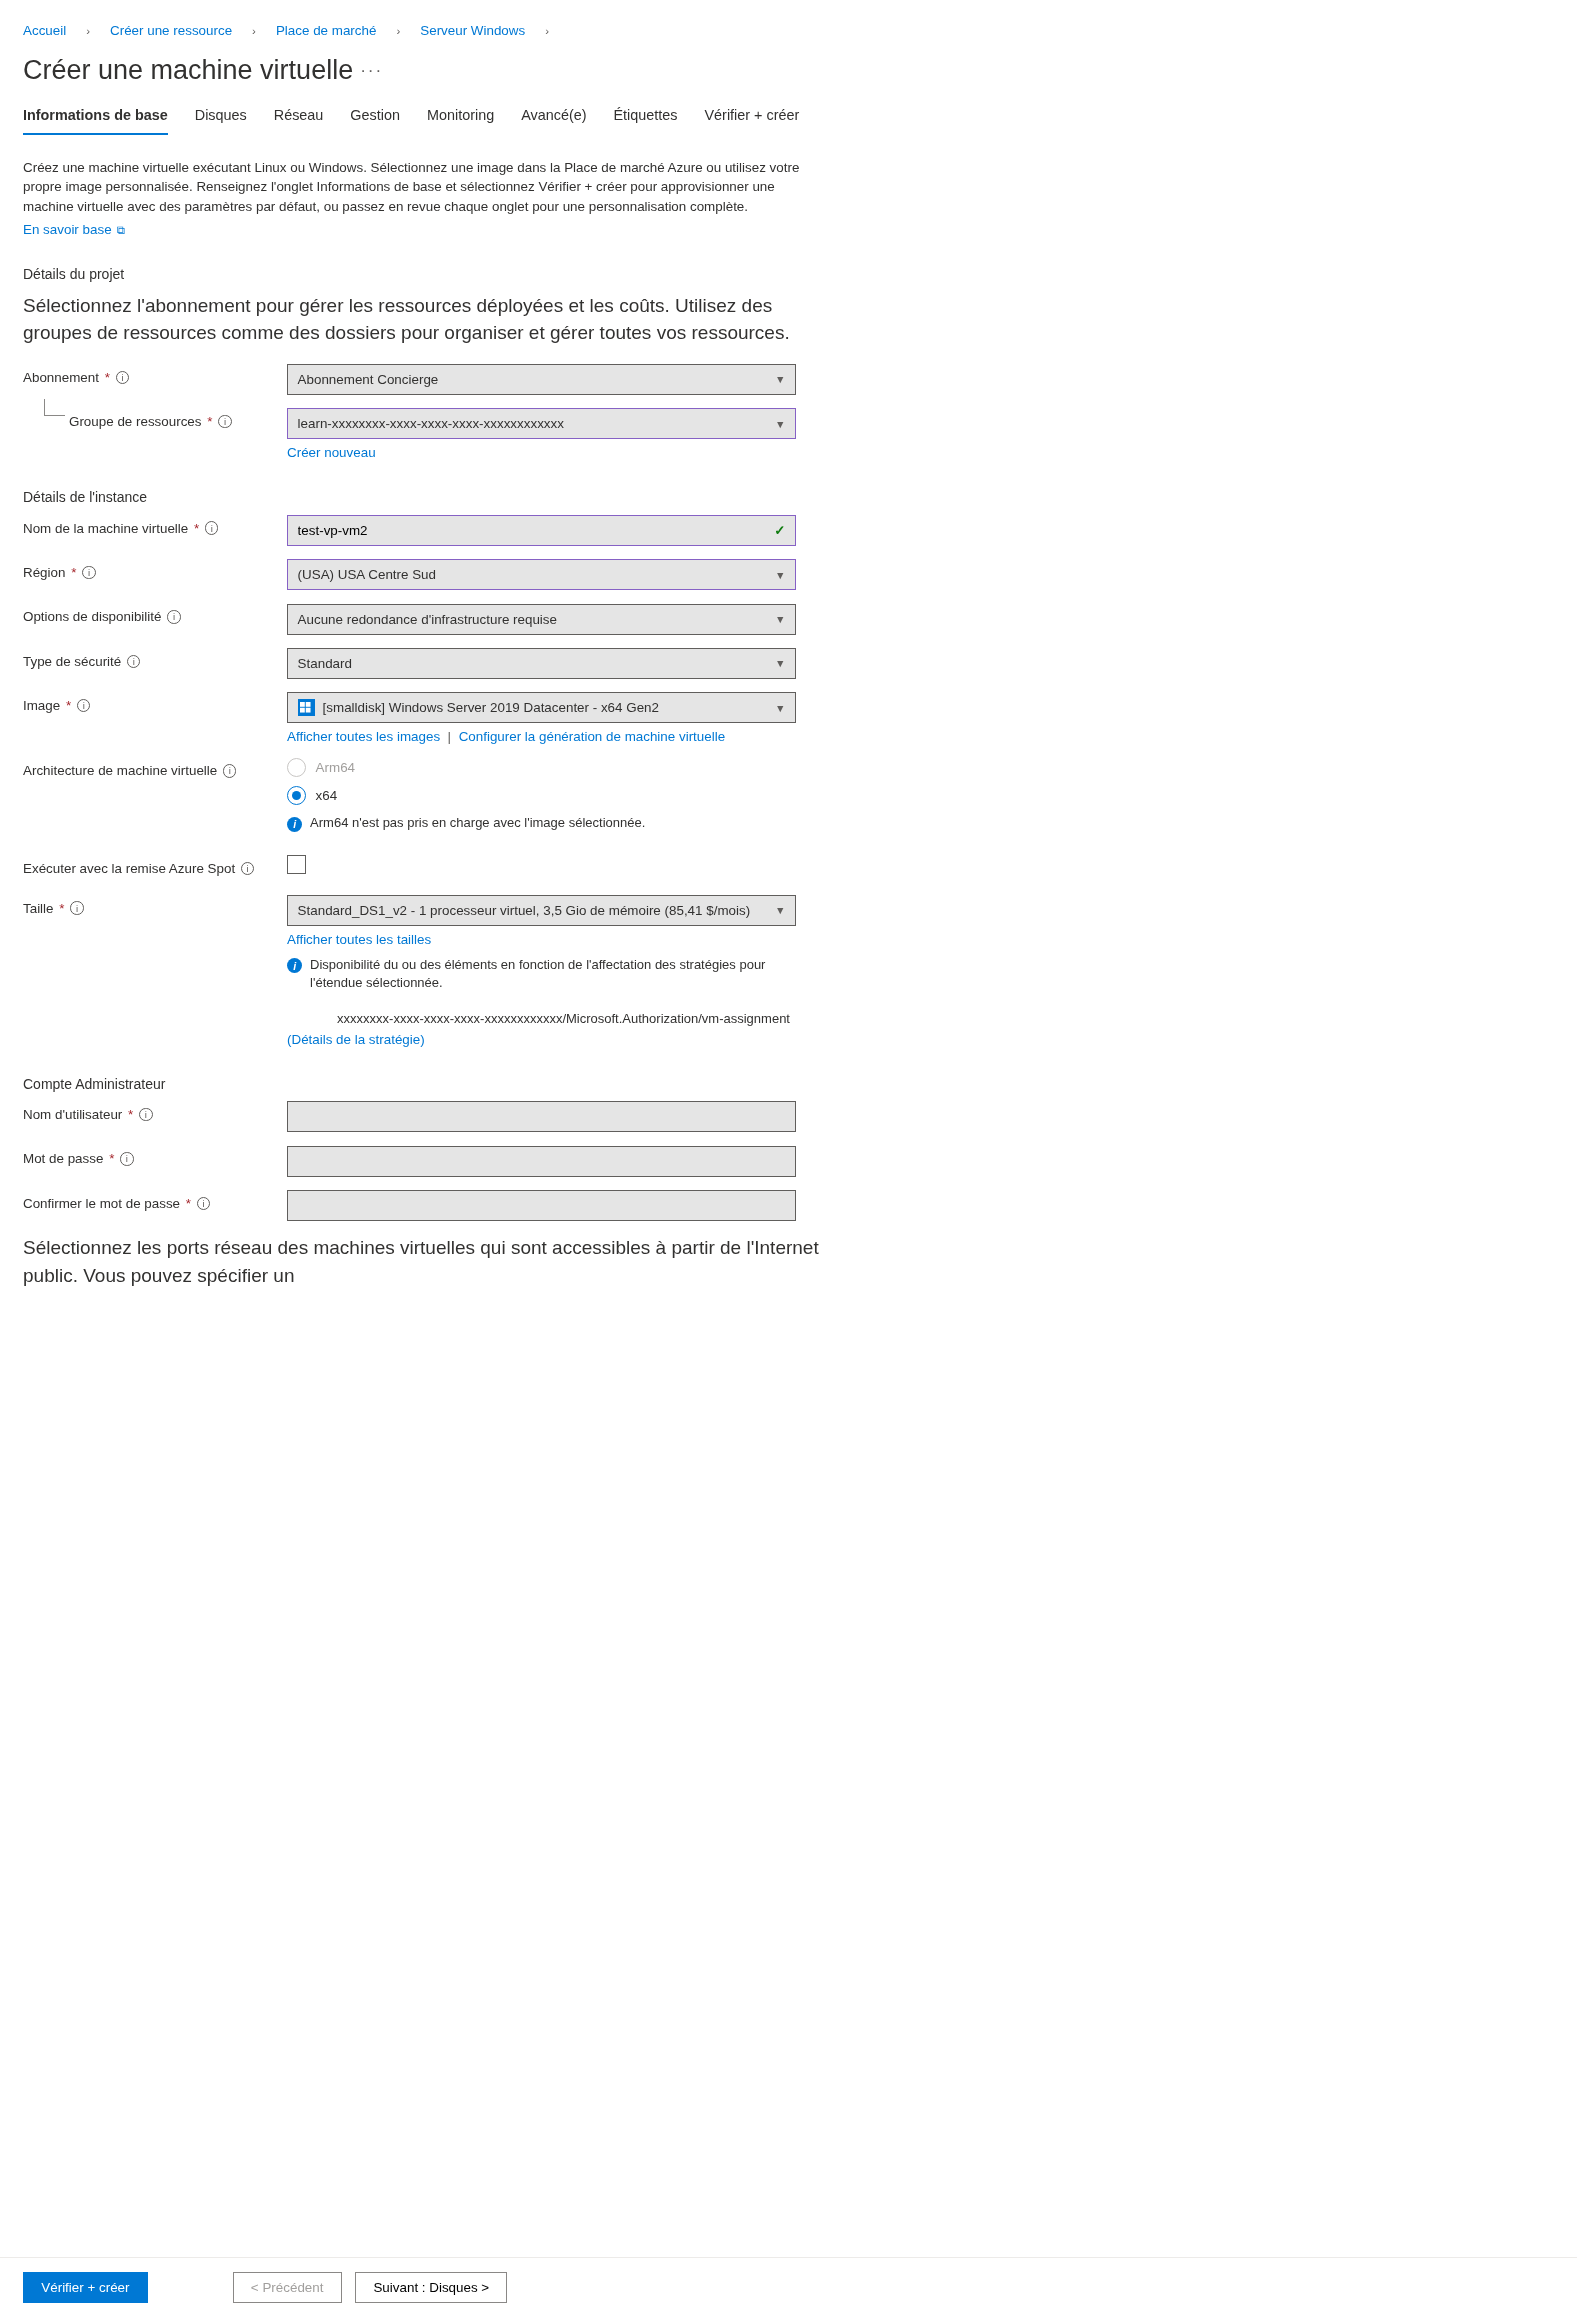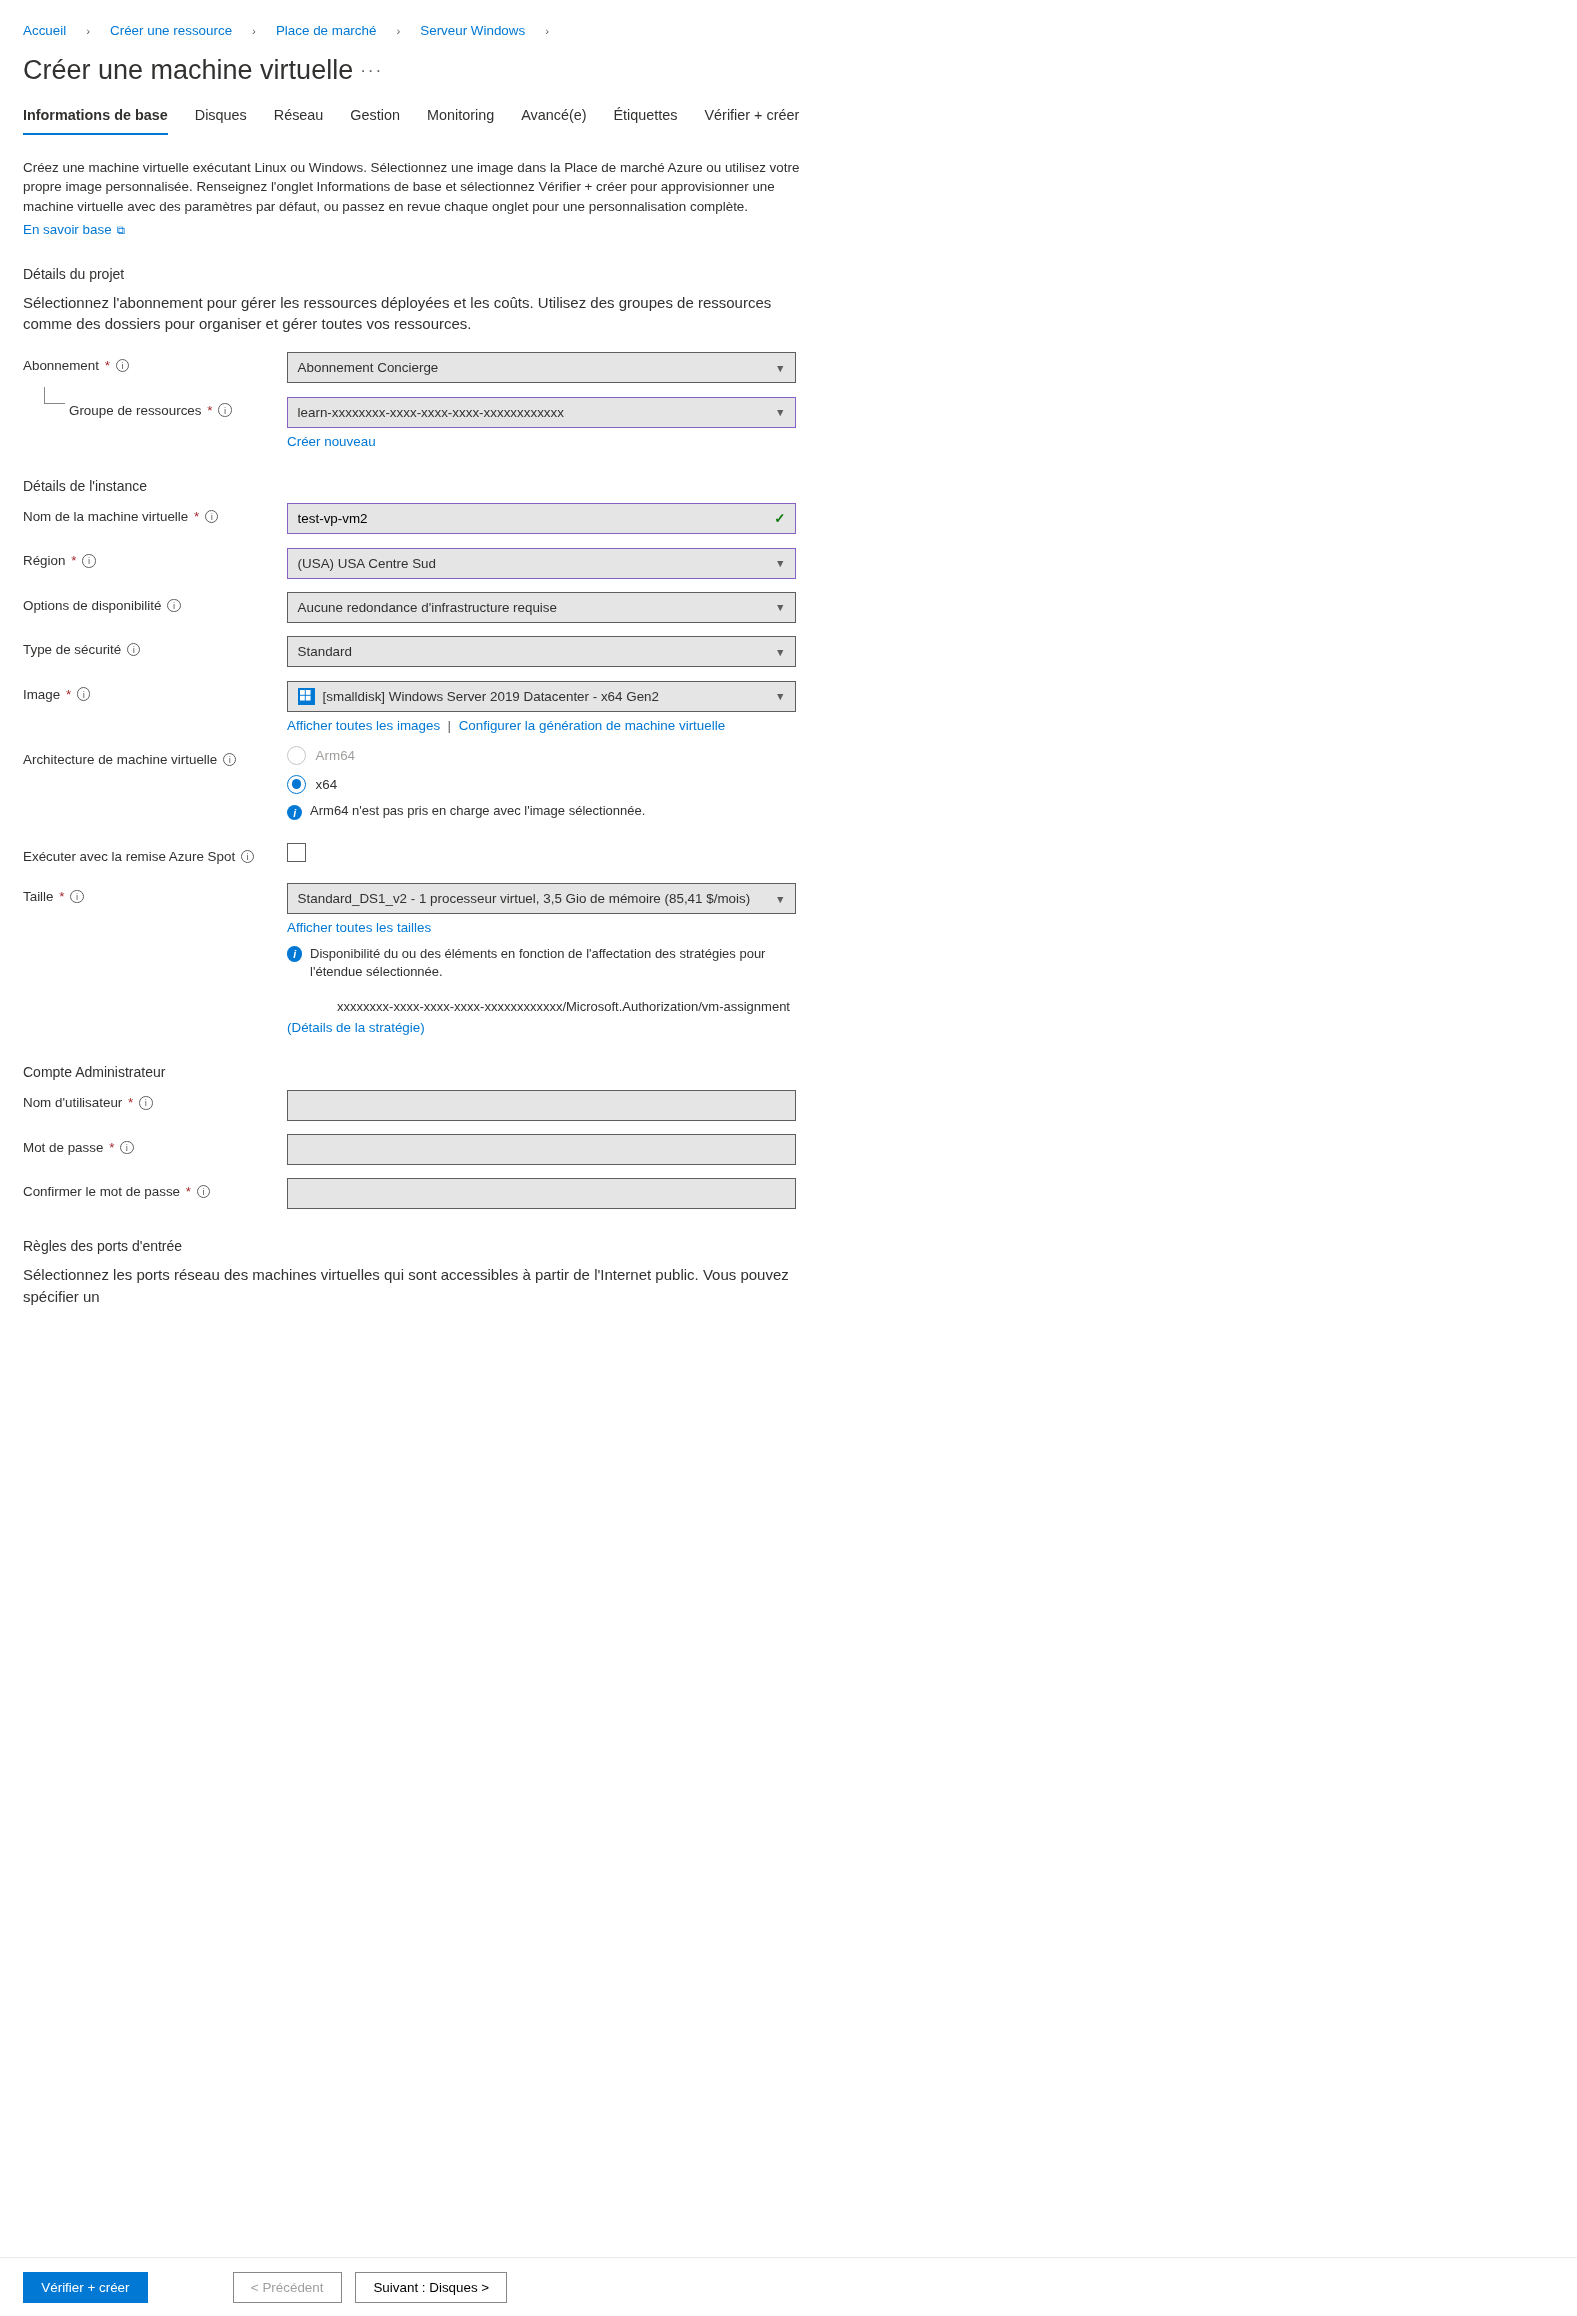--- a/index.html
+++ b/index.html
@@ -10,21 +10,21 @@
 .breadcrumb .chev{color:#605e5c;font-size:11.5px}
 h1{font-size:27px;font-weight:400;margin-bottom:5.8px;display:flex;align-items:center;gap:7px}
 h1 .dots{font-size:17.3px;color:#605e5c;letter-spacing:1.9px}
 .tabs{display:flex;gap:27px;border-bottom:0;margin-top:21px;margin-bottom:23px;flex-wrap:wrap}
 .tab{padding:0 0 9.6px 0;font-size:14.4px;cursor:pointer;color:#323130}
 .tab.active{border-bottom:2.9px solid #0078d4;font-weight:700}
 .intro{font-size:13.4px;line-height:1.45;margin-bottom:5.8px;max-width:797px}
 .link{color:#0078d4;cursor:pointer}
 .link .ext{font-size:11.5px;margin-left:1.9px}
 h2{font-size:14px;font-weight:400;margin-top:29px;margin-bottom:9.6px}
-.section-desc{font-size:15px;line-height:1.45;margin-bottom:17.3px;max-width:797px}
+.section-desc{font-size:19px;line-height:1.45;margin-bottom:17.3px;max-width:797px}
 .form-row{display:flex;align-items:flex-start;margin-bottom:13.4px}
 .form-label{width:264px;flex-shrink:0;padding-top:5.8px;display:flex;align-items:center;gap:5.8px;font-size:13.4px}
 .form-label.indent{padding-left:46px;position:relative}
 .indent-line{position:absolute;left:21px;top:-9.6px;width:21px;height:17.3px;border-left:1px solid #8a8886;border-bottom:1px solid #8a8886}
 .req{color:#a4262c}
 .info-i{width:13.4px;height:13.4px;border:1px solid #605e5c;border-radius:50%;display:inline-flex;align-items:center;justify-content:center;font-size:9.6px;color:#605e5c;cursor:pointer;font-style:normal}
 .form-control{flex:1;max-width:509px}
 .select,.input{width:100%;height:31px;border:1px solid #605e5c;padding:0 9.6px;font-size:13.4px;background:#e5e5e5;display:flex;align-items:center;justify-content:space-between;cursor:pointer}
 .select.purple,.input.purple{border-color:#8661c5}
 .select .chev-d{color:#605e5c;font-size:10.6px}
@@ -290,21 +290,20 @@
         <span class="req"> *</span>
       <span class="info-i">i</span>
     </div>
     <div class="form-control">
       <div class="input">
           <input type="password" style="">
         </div>
     </div>
   </div>
 
-  <h2>Règles des ports d'entrée</h2>
   <p class="section-desc">Sélectionnez les ports réseau des machines virtuelles qui sont accessibles à partir de l'Internet public. Vous pouvez spécifier un</p>
 </div>
 
 <div class="footer">
   <button class="btn primary">Vérifier + créer</button>
   <div style="flex:0 0 58px"></div>
   <button class="btn disabled">&lt; Précédent</button>
   <button class="btn">Suivant : Disques &gt;</button>
 </div>
 

